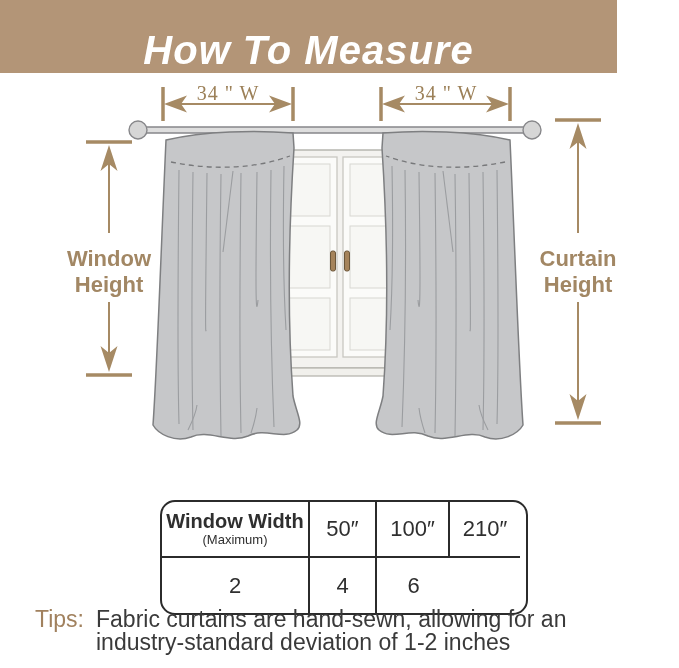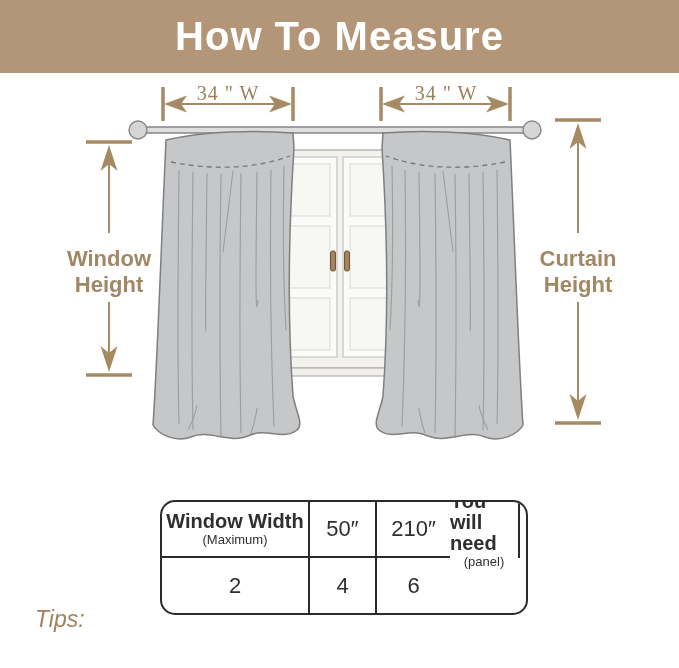--- a/index.html
+++ b/index.html
@@ -1,22 +1,22 @@
 <!DOCTYPE html>
 <html><head>
 <meta charset="utf-8">
 <style>
   * { margin:0; padding:0; box-sizing:border-box; }
   body { background:#ffffff; font-family:"Liberation Sans", sans-serif; }
   .stage { position:relative; width:679px; height:668px; background:#ffffff; overflow:hidden; margin:0 auto; }
 
   
   .header-banner {
-    position:absolute; left:0; top:0; width:679px; height:73px;
-    background:#b39577; display:flex; align-items:center; justify-content:center;
+    position:absolute; left:0; top:0; width:617px; height:73px;
+    background:#b39577; display:flex; align-items:flex-end; justify-content:center;font-style:italic;
   }
   .header-banner h1 {
     color:#ffffff; font-size:40px; font-weight:bold; letter-spacing:1px;
     font-family:"Liberation Sans", sans-serif;
   }
 
   
   .diagram-svg { position:absolute; left:0; top:0; width:679px; height:668px; }
 
   .svg-measure-label {
@@ -48,21 +48,21 @@
   .cell.row-div { border-bottom:2px solid #2b2b2b; }
   .cell .cell-label { font-size:20px; font-weight:bold; }
   .cell .cell-sublabel { font-size:13px; margin-top:1px; }
   .cell .cell-value { font-size:22px; }
 
   
   .tips {
     position:absolute; left:35px; top:608px; display:flex;
     font-size:23px; line-height:1.02;
   }
-  .tips-label { color:#a1815e; margin-right:12px; white-space:nowrap;font-style:italic; }
+  .tips-label { color:#a1815e; margin-right:12px; white-space:nowrap; }
   .tips-text { color:#3a3a3a; }
   .tips-text span { display:block; }
 </style>
 </head>
 <body>
 
 <div class="stage">
 
   <div class="header-banner">
     <h1>How To Measure</h1>
@@ -164,35 +164,38 @@
 
 
   <div class="panel-table">
     <div class="cell col-div row-div">
       <span class="cell-label">Window Width</span>
       <span class="cell-sublabel">(Maximum)</span>
     </div>
     <div class="cell col-div row-div">
       <span class="cell-value">50″</span>
     </div>
+    <div class="cell col-div row-div">
+      <span class="cell-value">100″</span>
+    </div>
     <div class="cell row-div">
       <span class="cell-value">210″</span>
     </div>
     <div class="cell col-div">
-      <span class="cell-label">You will need</span>
-      <span class="cell-sublabel">(panel)</span>
-    </div>
-    <div class="cell col-div">
       <span class="cell-value">2</span>
     </div>
     <div class="cell col-div">
       <span class="cell-value">4</span>
     </div>
     <div class="cell">
       <span class="cell-value">6</span>
     </div>
   </div>
 
   <div class="tips">
     <span class="tips-label">Tips:</span>
+    <span class="tips-text">
+      <span>Fabric curtains are hand-sewn, allowing for an</span>
+      <span>industry-standard deviation of 1-2 inches</span>
+    </span>
   </div>
 
 </div>
 
 </body></html>

